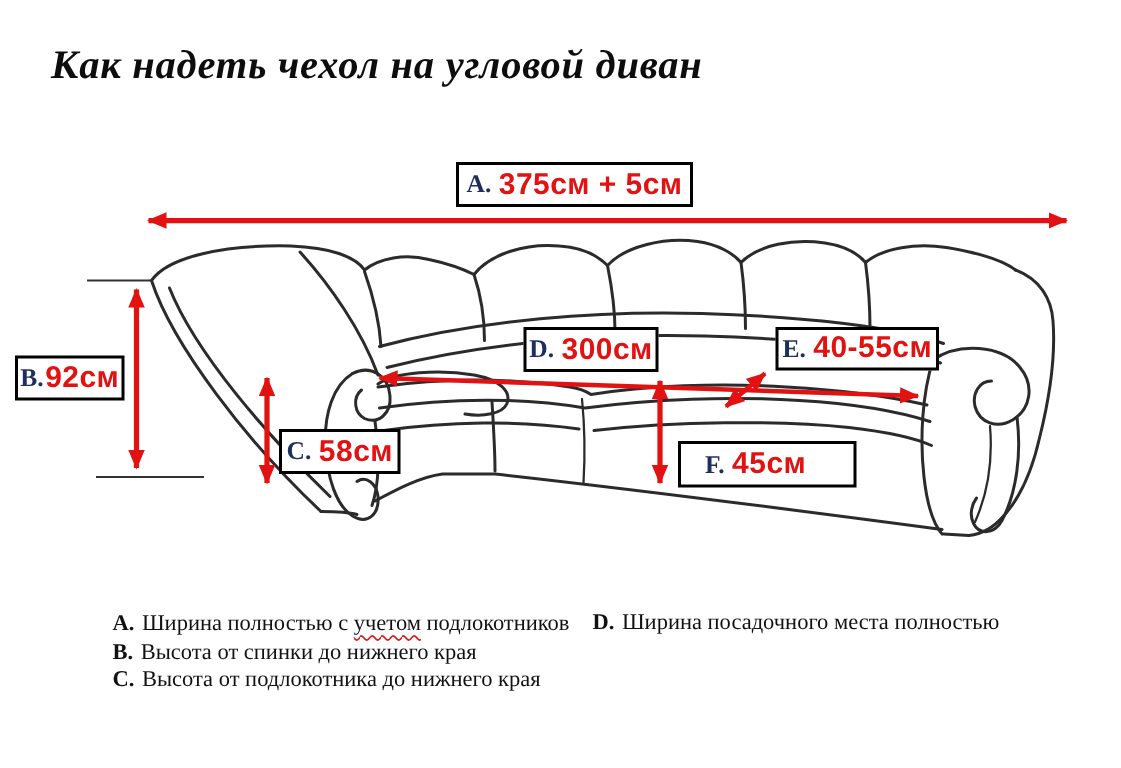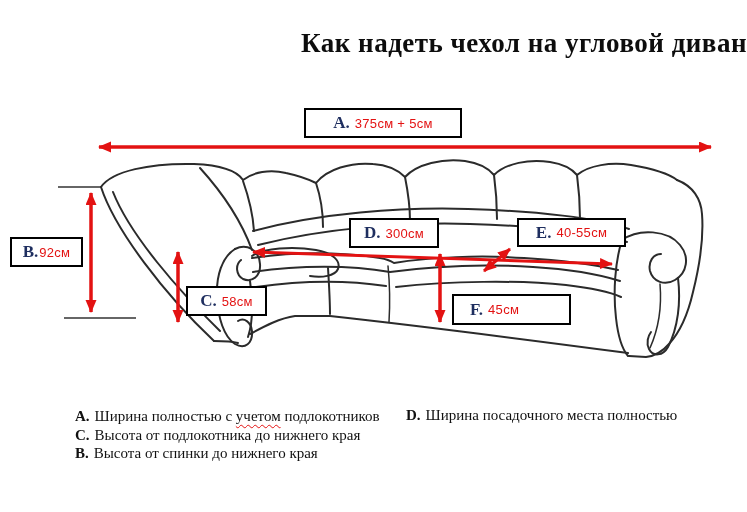--- a/index.html
+++ b/index.html
@@ -13,26 +13,27 @@
     position:relative;
     width:747px;height:512px;
     background:#ffffff;
     overflow:hidden;
     font-family:"Liberation Serif", serif;
   }
   .title{
     position:absolute;
     top:28px;left:0;right:0;
     padding-left:34px;
-    text-align:right;
+    text-align:left;
     font-family:"Liberation Serif", serif;
     font-weight:700;
     font-size:27px;
     letter-spacing:0.5px;
     color:#0d0d0d;
+    font-style:italic;
   }
   svg.diagram{
     position:absolute;inset:0;
     width:747px;height:512px;
   }
   .mbox{
     position:absolute;
     background:#ffffff;
     border:2px solid #000000;
     display:flex;
@@ -42,34 +43,34 @@
     white-space:nowrap;
   }
   .mletter{
     font-family:"Liberation Serif", serif;
     font-weight:700;
     font-size:17px;
     color:var(--navy);
   }
   .mvalue{
     font-family:"Liberation Sans", sans-serif;
-    font-weight:400;
-    font-size:13px;
+    font-weight:700;
+    font-size:20px;
     letter-spacing:0.3px;
     color:var(--accent);
   }
   .legend{
     position:absolute;
     top:406px;left:0;right:0;
     font-size:15px;
     line-height:18.5px;
     color:#111;
   }
   .legend .col-left{position:absolute;left:75px;top:1px;}
-  .legend .col-right{position:absolute;left:406px;top:0;}
+  .legend .col-right{position:absolute;left:395px;top:0;}
   .legend-row{white-space:nowrap;}
   .legend-letter{
     font-weight:700;
     margin-right:5px;
   }
   .squiggle{
     text-decoration:underline wavy var(--accent) 1px;
     text-underline-offset:3px;
   }
 </style>
@@ -172,24 +173,24 @@
     <span class="mletter">F.</span>
     <span class="mvalue">45см</span>
   </div>
 
   <div class="legend">
     <div class="col-left">
       <div class="legend-row">
         <span class="legend-letter">A.</span><span>Ширина полностью с </span><span class="squiggle">учетом</span><span> подлокотников</span>
       </div>
       <div class="legend-row">
-        <span class="legend-letter">C.</span><span>Высота от подлокотника до нижнего края</span>
+        <span class="legend-letter">B.</span><span>Высота от спинки до нижнего края</span>
       </div>
       <div class="legend-row">
-        <span class="legend-letter">B.</span><span>Высота от спинки до нижнего края</span>
+        <span class="legend-letter">C.</span><span>Высота от подлокотника до нижнего края</span>
       </div>
     </div>
     <div class="col-right">
       <div class="legend-row">
         <span class="legend-letter">D.</span><span>Ширина посадочного места полностью</span>
       </div>
     </div>
   </div>
 
 </div>

